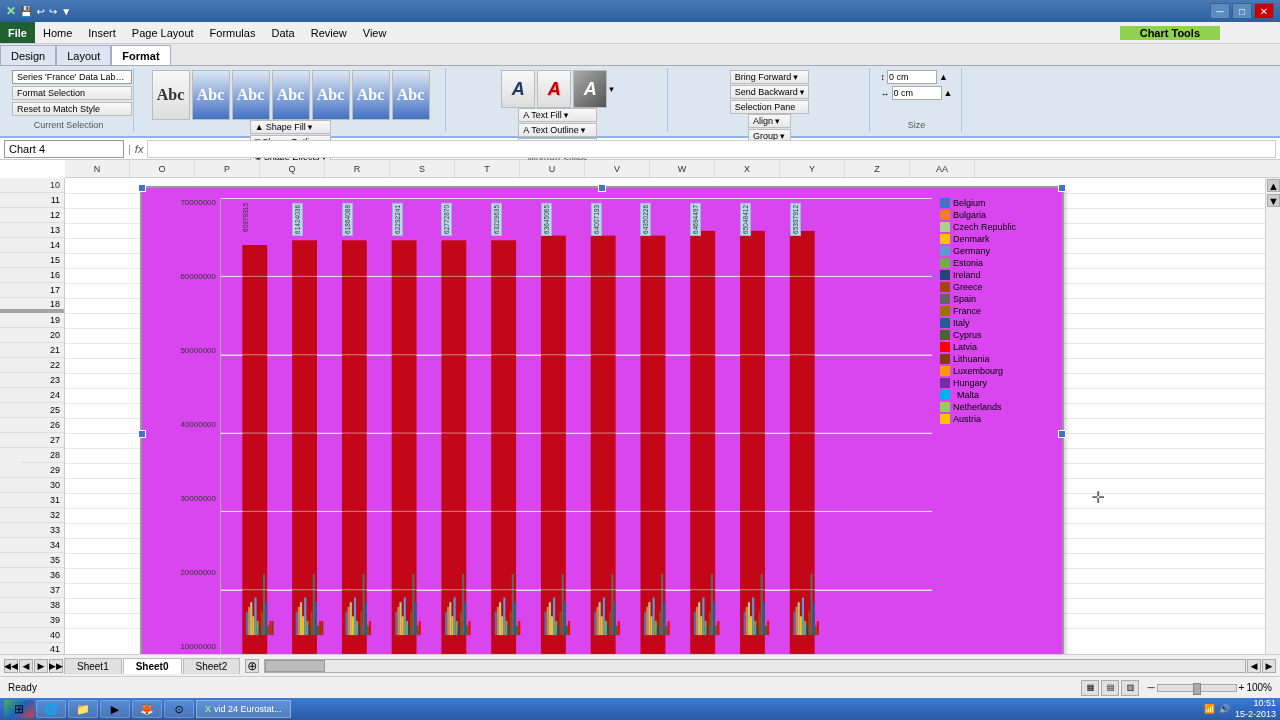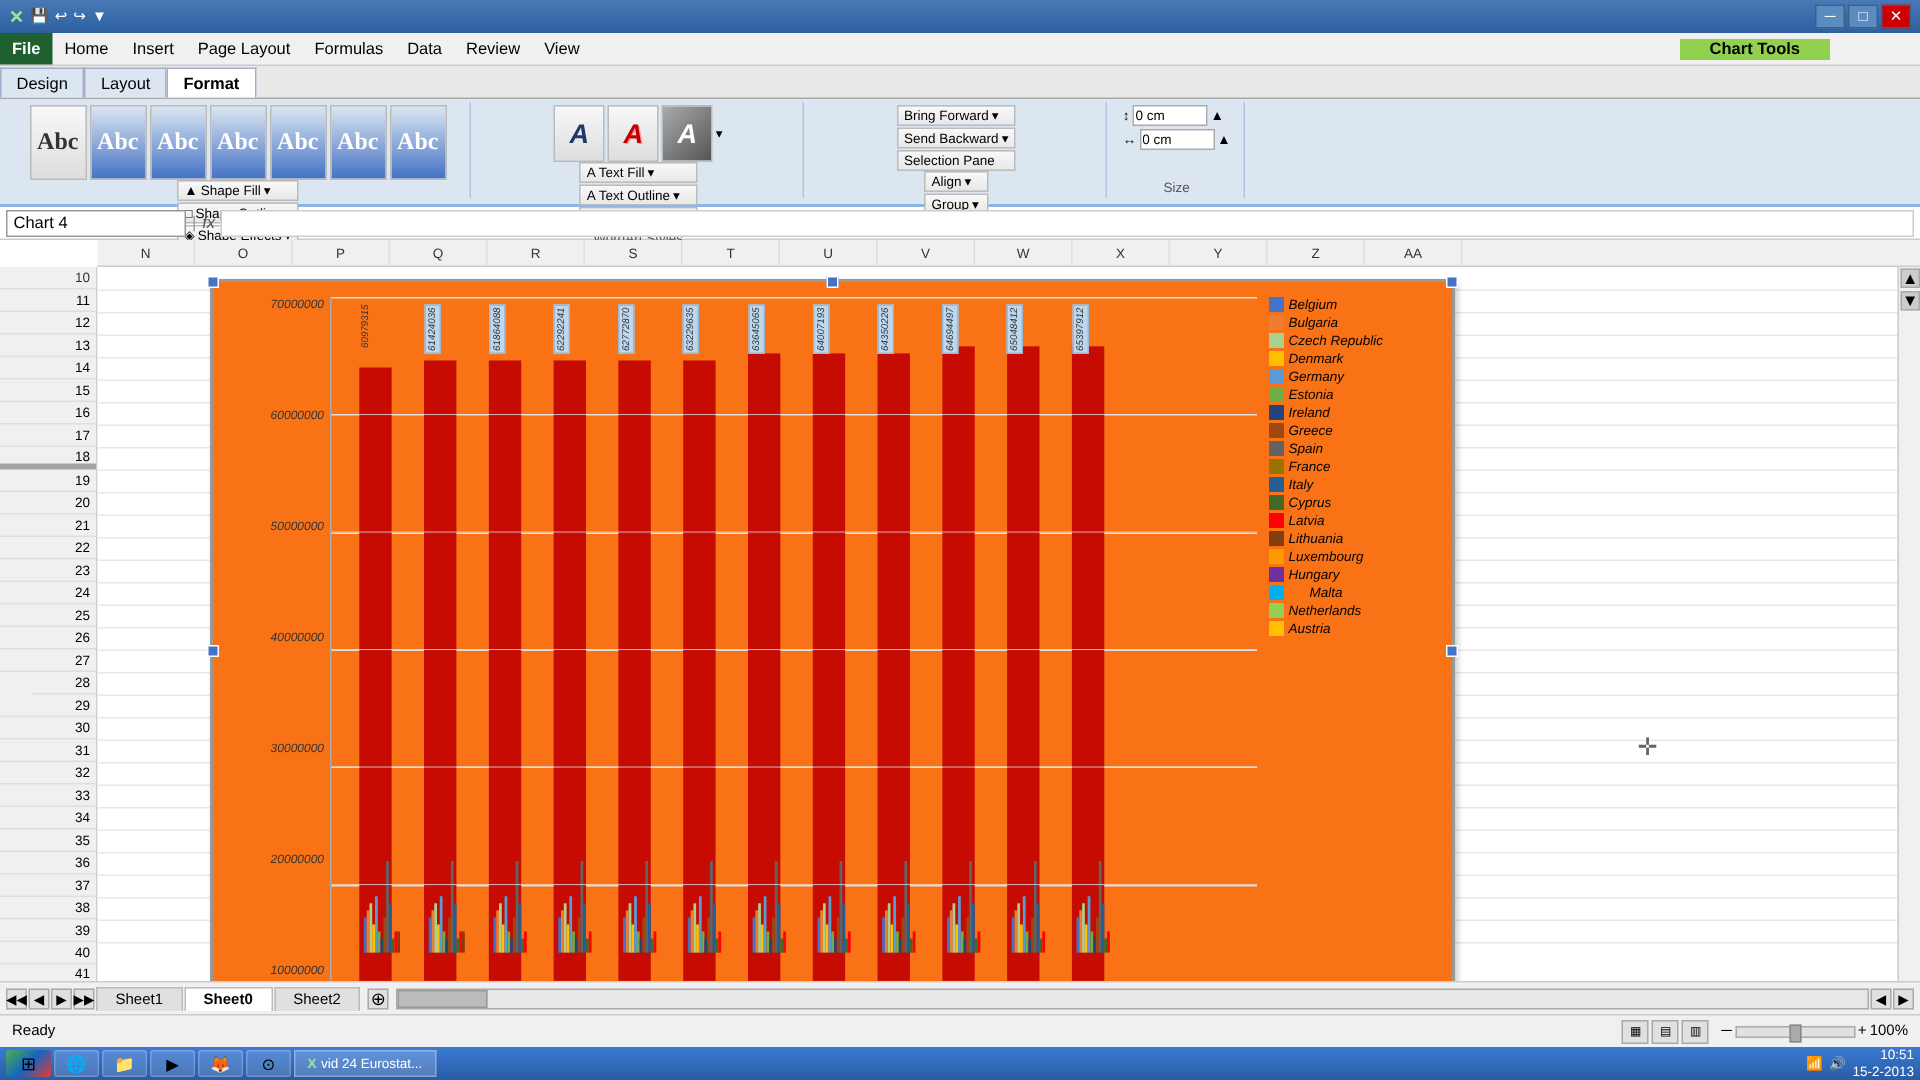--- a/index.html
+++ b/index.html
@@ -177,20 +177,28 @@
 </div>
 
 <div style="display:flex;background:#e8e8e8;border-bottom:1px solid #aaa;height:22px;align-items:flex-end;font-size:11px;">
   <div style="padding:2px 10px;background:#dce6f1;border:1px solid #aac;border-bottom:none;height:20px;display:flex;align-items:center;">Design</div>
   <div style="padding:2px 10px;background:#dce6f1;border:1px solid #aac;border-bottom:none;height:20px;display:flex;align-items:center;">Layout</div>
   <div style="padding:2px 10px;background:#fff;border:1px solid #aac;border-bottom:none;height:20px;display:flex;align-items:center;font-weight:bold;">Format</div>
 </div>
 
 <div class="ribbon-content" style="background:#dce6f1;min-height:72px;display:flex;padding:2px 4px;gap:2px;align-items:stretch;border-bottom:2px solid #8db4e2;">
 
+  <div class="ribbon-group" style="width:130px;">
+    <div class="ribbon-group-content" style="flex-direction:column;align-items:flex-start;gap:2px;width:100%;">
+      <div style="border:1px solid #999;background:white;padding:1px 4px;font-size:9px;width:120px;white-space:nowrap;overflow:hidden;text-overflow:ellipsis;">Series 'France' Data Labe...</div>
+      <div class="small-btn" style="font-size:9px;width:120px;">Format Selection</div>
+      <div class="small-btn" style="font-size:9px;width:120px;">Reset to Match Style</div>
+    </div>
+    <div class="ribbon-group-label">Current Selection</div>
+  </div>
 
   <div class="ribbon-group" style="width:310px;">
     <div class="ribbon-group-content" style="gap:2px;flex-wrap:wrap;">
       <div class="abc-btn" style="font-family:'Times New Roman',serif;color:#333;font-size:16px;">Abc</div>
       <div class="abc-btn" style="background:linear-gradient(to bottom,#dce6f1,#4472c4);color:white;font-size:16px;font-family:'Times New Roman',serif;">Abc</div>
       <div class="abc-btn" style="background:linear-gradient(to bottom,#dce6f1,#4472c4);color:white;font-size:16px;font-family:'Times New Roman',serif;">Abc</div>
       <div class="abc-btn" style="background:linear-gradient(to bottom,#dce6f1,#4472c4);color:white;font-size:16px;font-family:'Times New Roman',serif;">Abc</div>
       <div class="abc-btn" style="background:linear-gradient(to bottom,#dce6f1,#4472c4);color:white;font-size:16px;font-family:'Times New Roman',serif;">Abc</div>
       <div class="abc-btn" style="background:linear-gradient(to bottom,#dce6f1,#4472c4);color:white;font-size:16px;font-family:'Times New Roman',serif;">Abc</div>
       <div class="abc-btn" style="background:linear-gradient(to bottom,#dce6f1,#4472c4);color:white;font-size:16px;font-family:'Times New Roman',serif;">Abc</div>
@@ -382,21 +390,21 @@
         <div style="position:absolute;top:345px;left:0;right:0;border-top:1px solid #e8e8e8;"></div>
         <div style="position:absolute;top:360px;left:0;right:0;border-top:1px solid #e8e8e8;"></div>
         <div style="position:absolute;top:375px;left:0;right:0;border-top:1px solid #e8e8e8;"></div>
         <div style="position:absolute;top:390px;left:0;right:0;border-top:1px solid #e8e8e8;"></div>
         <div style="position:absolute;top:405px;left:0;right:0;border-top:1px solid #e8e8e8;"></div>
         <div style="position:absolute;top:420px;left:0;right:0;border-top:1px solid #e8e8e8;"></div>
         <div style="position:absolute;top:435px;left:0;right:0;border-top:1px solid #e8e8e8;"></div>
         <div style="position:absolute;top:450px;left:0;right:0;border-top:1px solid #e8e8e8;"></div>
       </div>
 
-      <div class="chart-container" style="position:absolute;top:8px;left:75px;width:830px;height:495px;background:#f97316;border:2px solid #999;box-shadow:2px 2px 4px rgba(0,0,0,0.2);font-style:italic;">
+      <div class="chart-container" style="position:absolute;top:8px;left:75px;width:924px;height:495px;background:#d946ef;border:2px solid #999;box-shadow:2px 2px 4px rgba(0,0,0,0.2);">
 
         <div style="position:absolute;top:-4px;left:-4px;width:8px;height:8px;background:#4472c4;border:1px solid #fff;"></div>
         <div style="position:absolute;top:-4px;right:-4px;width:8px;height:8px;background:#4472c4;border:1px solid #fff;"></div>
         <div style="position:absolute;bottom:-4px;left:-4px;width:8px;height:8px;background:#4472c4;border:1px solid #fff;"></div>
         <div style="position:absolute;bottom:-4px;right:-4px;width:8px;height:8px;background:#4472c4;border:1px solid #fff;"></div>
         <div style="position:absolute;top:-4px;left:50%;width:8px;height:8px;background:#4472c4;border:1px solid #fff;margin-left:-4px;"></div>
         <div style="position:absolute;bottom:-4px;left:50%;width:8px;height:8px;background:#4472c4;border:1px solid #fff;margin-left:-4px;"></div>
         <div style="position:absolute;top:50%;left:-4px;width:8px;height:8px;background:#4472c4;border:1px solid #fff;margin-top:-4px;"></div>
         <div style="position:absolute;top:50%;right:-4px;width:8px;height:8px;background:#4472c4;border:1px solid #fff;margin-top:-4px;"></div>
 
@@ -706,21 +714,21 @@
               <span>Lithuania</span>
             </div>
             <div style="display:flex;align-items:center;gap:3px;margin-bottom:2px;">
               <div style="width:10px;height:10px;background:#FF9900;flex-shrink:0;"></div>
               <span>Luxembourg</span>
             </div>
             <div style="display:flex;align-items:center;gap:3px;margin-bottom:2px;">
               <div style="width:10px;height:10px;background:#7030A0;flex-shrink:0;"></div>
               <span>Hungary</span>
             </div>
-            <div style="display:flex;align-items:center;gap:17px;margin-bottom:2px;">
+            <div style="display:flex;align-items:center;gap:7px;margin-bottom:2px;">
               <div style="width:10px;height:10px;background:#00B0F0;flex-shrink:0;"></div>
               <span>Malta</span>
             </div>
             <div style="display:flex;align-items:center;gap:3px;margin-bottom:2px;">
               <div style="width:10px;height:10px;background:#92D050;flex-shrink:0;"></div>
               <span>Netherlands</span>
             </div>
             <div style="display:flex;align-items:center;gap:3px;margin-bottom:2px;">
               <div style="width:10px;height:10px;background:#FFC000;flex-shrink:0;"></div>
               <span>Austria</span>

